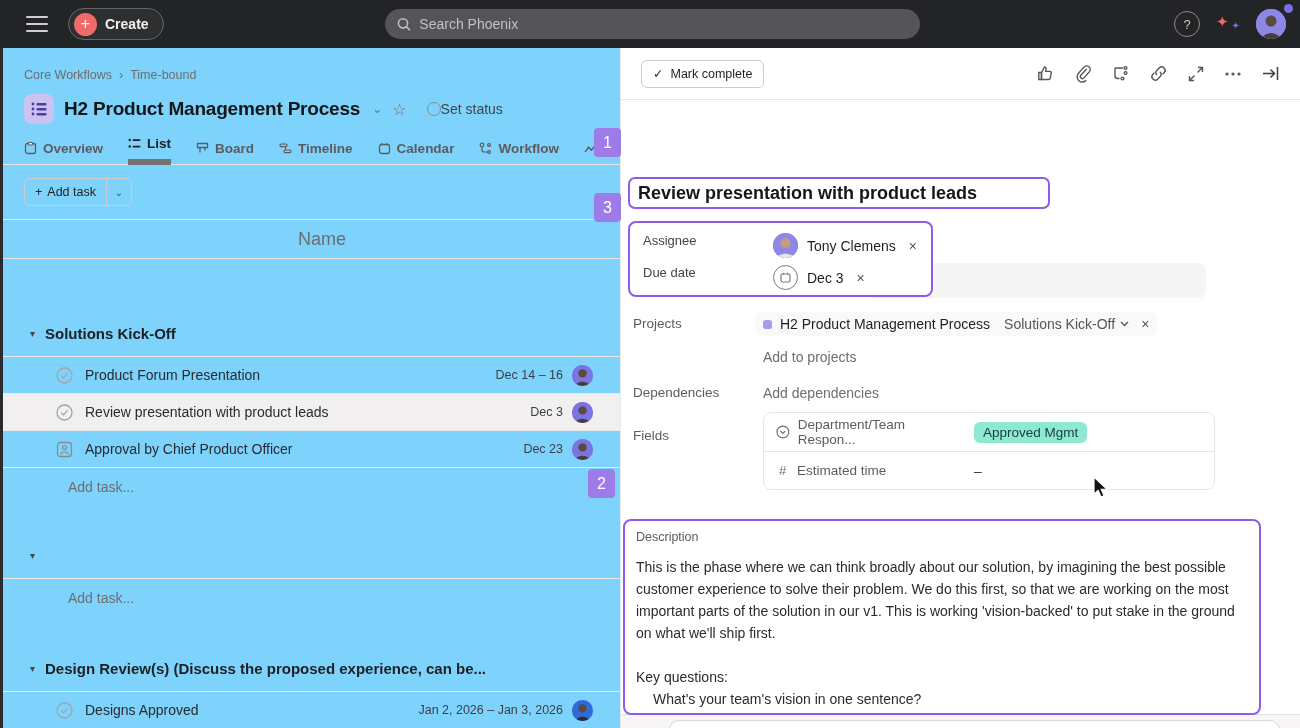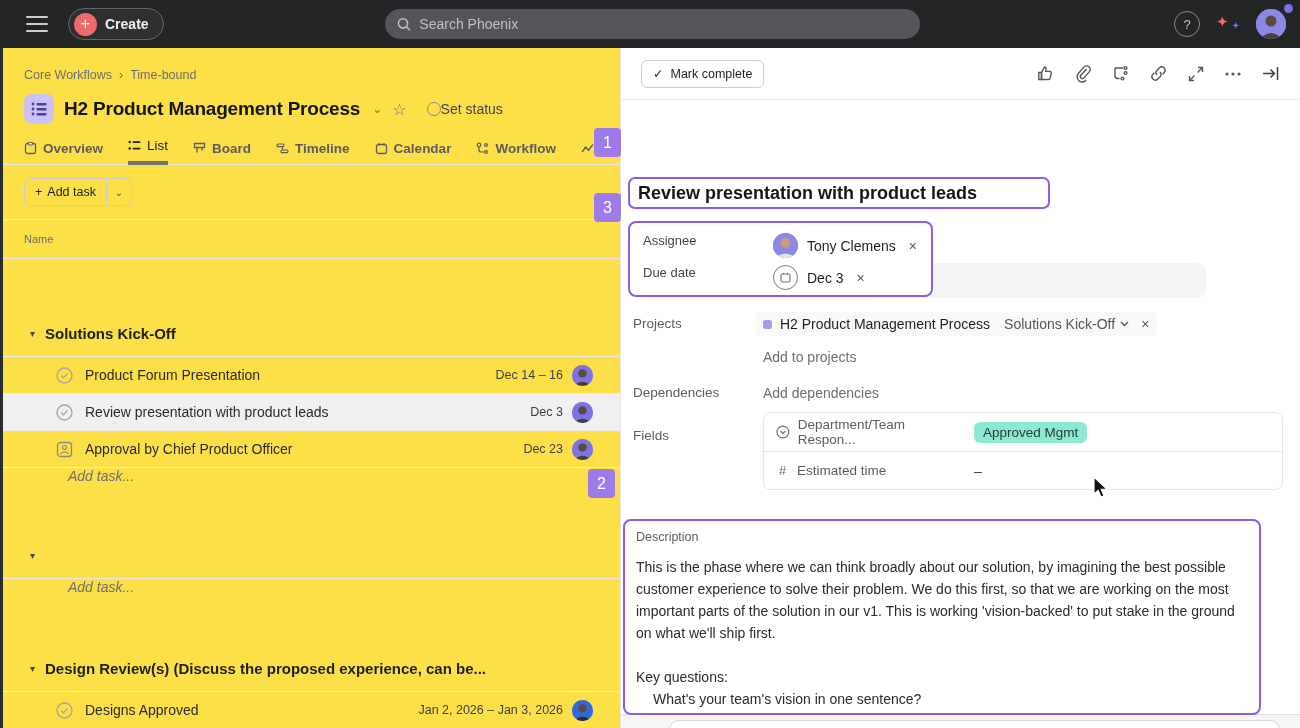--- a/index.html
+++ b/index.html
@@ -20,52 +20,52 @@
   .sparkles { position:relative; width:24px; height:24px; cursor:pointer; }
   .sparkles .s1 { position:absolute; left:0; top:1px; color:#f06a6a; font-size:15px; }
   .sparkles .s2 { position:absolute; right:0; top:8px; color:#5d7ce8; font-size:10px; }
   .avatar { border-radius:50%; background:#8d87e6; overflow:hidden; position:relative; flex:none; }
   .avatar svg { position:absolute; left:0; top:0; width:100%; height:100%; }
   .notif-dot { position:absolute; right:0px; top:4px; width:9px; height:9px; border-radius:50%; background:#7c6fe0; }
 
   .left-edge { position:absolute; left:0; top:48px; width:3px; bottom:0; background:#2a2b2d; z-index:5; }
 
   
-  .left-panel { position:absolute; left:0; top:48px; width:620px; bottom:0; background:#fde047; overflow:hidden; }
+  .left-panel { position:absolute; left:0; top:48px; width:620px; bottom:0; background:#7dd3fc; overflow:hidden; }
   .breadcrumb { margin:20px 0 0 24px; font-size:12.5px; color:#6d6e6f; display:flex; gap:7px; }
   .breadcrumb .crumb { cursor:pointer; }
   .title-row { margin:12px 0 0 24px; display:flex; align-items:center; gap:10px; }
   .proj-icon { width:30px; height:30px; border-radius:8px; background:#cdc1f2; display:flex; align-items:center; justify-content:center; }
   .page-title { font-size:19px; font-weight:700; color:#151617; letter-spacing:-0.2px; }
   .title-chev { color:#6d6e6f; font-size:12px; margin-left:2px; cursor:pointer; }
   .star { color:#6d6e6f; font-size:16px; cursor:pointer; }
   .set-status { display:flex; align-items:center; margin-left:10px; color:#44434a; font-size:14px; cursor:pointer; }
   .status-circ { width:14px; height:14px; border:1.5px solid #8a898b; border-radius:50%; }
   .tabs { margin:14px 0 0 24px; display:flex; gap:25px; align-items:flex-end; height:26px; }
   .tab { display:flex; align-items:center; gap:6px; font-size:13.5px; color:#5c5b60; padding-bottom:8px; cursor:pointer; white-space:nowrap;font-weight:bold; }
   .tab svg { flex:none; }
-  .tab.active { color:#1e1f21; font-weight:400; border-bottom:4px solid #737373; margin-bottom:-1px; }
+  .tab.active { color:#1e1f21; font-weight:700; border-bottom:6px solid #737373; margin-bottom:-1px; }
   .lp-divider { border-bottom:1px solid #e8e6e7; }
   .toolbar { padding:13px 0 13px 24px; }
   .addtask-btn { display:inline-flex; height:28px; border:1px solid #cfcccc; border-radius:6px; overflow:hidden; cursor:pointer; }
   .addtask-main { display:flex; align-items:center; gap:5px; padding:0 10px; font-size:12.5px; color:#1e1f21; border-right:1px solid #cfcccc; }
   .addtask-caret { width:24px; display:flex; align-items:center; justify-content:center; color:#56555a; font-size:10px; }
-  .name-header { height:40px; display:flex; align-items:center; padding-left:24px; font-size:11px; color:#6d6e6f; border-top:1px solid #e8e6e7; border-bottom:1px solid #e8e6e7; }
+  .name-header { height:40px; display:flex; align-items:center; padding-left:24px; font-size:18px; color:#6d6e6f; border-top:1px solid #e8e6e7; border-bottom:1px solid #e8e6e7;justify-content:center; }
 
   .list-scroll { position:absolute; left:0; right:0; top:253px; bottom:0; overflow:hidden; }
   .section-header { display:flex; align-items:center; gap:10px; height:46px; padding-left:30px; border-bottom:1px solid #eceae9; margin-top:10px; cursor:pointer; }
   .section-header .tri { color:#47464a; font-size:10px; }
   .section-header .stitle { font-size:15px; font-weight:700; color:#1e1f21; }
   .task-row { display:flex; align-items:center; height:37px; padding-left:56px; padding-right:27px; border-bottom:1px solid #eceae9; position:relative; cursor:pointer; }
   .task-row.selected { background:#f1efef; }
   .task-row .ticon { margin-right:12px; display:flex; }
   .task-row .tname { font-size:14px; color:#2b2a30; }
   .task-right { margin-left:auto; display:flex; align-items:center; gap:9px; }
   .task-date { font-size:12.5px; color:#3f3e44; white-space:nowrap; }
-  .addtask-row { height:37px; display:flex; align-items:flex-start; padding-left:68px; font-size:14px; color:#6d6e6f; cursor:pointer;font-style:italic; }
+  .addtask-row { height:37px; display:flex; align-items:center; padding-left:68px; font-size:14px; color:#6d6e6f; cursor:pointer; }
 
   
   .detail { position:absolute; left:620px; top:48px; right:0; bottom:0; background:#fff; border-left:1px solid #e8e6e7; }
   .d-head { height:52px; display:flex; align-items:center; padding:0 20px; border-bottom:1px solid #e8e6e7; }
   .mark-complete { display:flex; align-items:center; gap:7px; height:28px; padding:0 11px; border:1px solid #cfcccc; border-radius:6px; font-size:12.5px; color:#1e1f21; background:#fff; cursor:pointer; }
   .d-icons { margin-left:auto; display:flex; align-items:center; gap:19px; }
   .d-icons .dicon { display:flex; cursor:pointer; }
 
   .d-body { position:absolute; left:0; right:0; top:52px; bottom:0; }
   .pbox { position:absolute; border:2px solid #8d5ce9; border-radius:8px; background:#fff; }
@@ -79,21 +79,21 @@
   .cal-circ { width:25px; height:25px; border:1.6px solid #7b7a7d; border-radius:50%; display:flex; align-items:center; justify-content:center; }
   .faded-rect { position:absolute; left:245px; top:163px; width:340px; height:35px; background:#f6f5f5; border-radius:8px; }
 
   .meta-label { position:absolute; left:12px; font-size:13.5px; color:#5c5b60; }
   .meta-value { position:absolute; left:142px; font-size:14px; }
   .projects-row { top:212px; display:flex; align-items:center; gap:8px; background:#faf9f9; border-radius:6px; padding:4px 8px 4px 8px; margin-left:-8px; cursor:pointer; }
   .proj-dot { width:9px; height:9px; border-radius:2.5px; background:#a79ce8; }
   .proj-name { color:#1e1f21; }
   .proj-section { color:#56555a; display:flex; align-items:center; gap:5px; margin-left:6px; }
   .ghost-link { color:#6d6e6f; cursor:pointer; }
-  .fields-table { position:absolute; left:142px; top:312px; width:520px; border:1px solid #e7e5e5; border-radius:8px; overflow:hidden; }
+  .fields-table { position:absolute; left:142px; top:312px; width:452px; border:1px solid #e7e5e5; border-radius:8px; overflow:hidden; }
   .ftr { display:flex; height:38px; align-items:center; }
   .ftr + .ftr { border-top:1px solid #e7e5e5; }
   .ftd-label { width:200px; display:flex; align-items:center; gap:8px; padding-left:12px; font-size:13.5px; color:#5c5b60; height:100%; }
   .ftd-value { flex:1; display:flex; align-items:center; padding-left:10px; height:100%; font-size:14px; color:#44434a; cursor:pointer; }
   .tag { background:#8ee8d2; color:#173f38; font-size:13.5px; padding:3px 9px; border-radius:6px; font-weight:400; }
   .hash { font-size:13px; color:#6d6e6f; width:13px; text-align:center; }
 
   .desc-box { left:2px; top:419px; width:638px; height:196px; z-index:3; padding:9px 14px 0 11px; overflow:hidden; }
   .desc-label { font-size:12.5px; color:#5c5b60; }
   .desc-text { margin-top:12px; font-size:14px; line-height:22px; color:#2b2a30; width:612px; }

